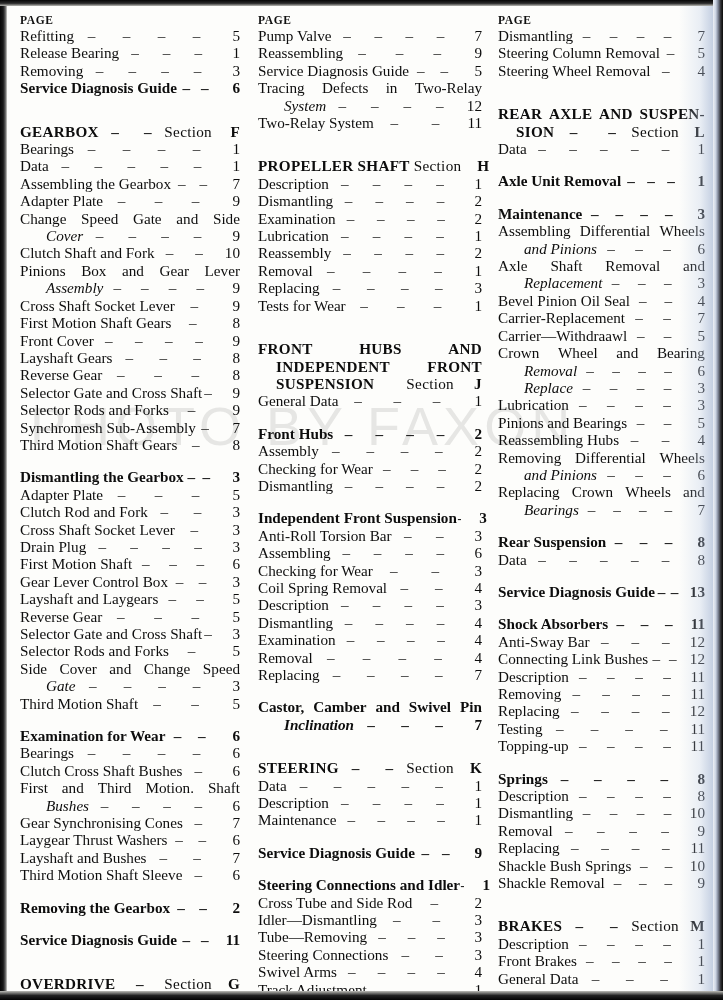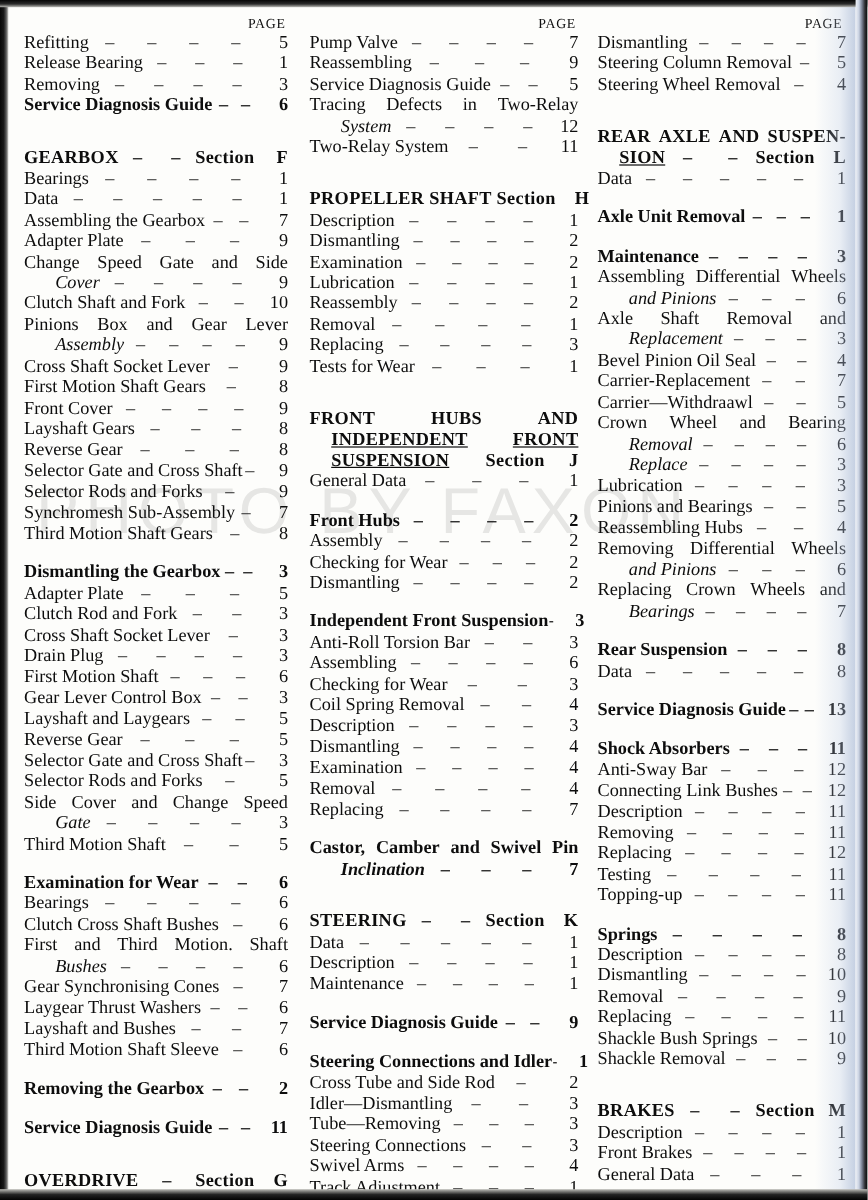--- a/index.html
+++ b/index.html
@@ -81,24 +81,24 @@
   .col {
     position: relative;
     box-sizing: border-box;
     padding-top: 14px;
   }
   .col-1 { width: 248px; padding-left: 20px; padding-right: 8px; }
   .col-2 { width: 242px; padding-left: 10px; padding-right: 8px; }
   .col-3 { width: 233px; padding-left: 8px; padding-right: 18px; }
 
   .page-head {
-    text-align: right;
+    text-align: left;
     font-family: "Liberation Serif", "DejaVu Serif", serif;
     font-size: 11.5px;
-    font-weight: normal;
+    font-weight: bold;
     letter-spacing: 0.6px;
     color: #111;
     line-height: 12px;
     padding-right: 1px;
     margin-bottom: 1px;
   }
   .col-1 .page-head { padding-right: 2px; }
   .col-2 .page-head { padding-right: 2px; }
   .col-3 .page-head { padding-right: 3px; }
 
@@ -142,26 +142,26 @@
   }
   .col-3 .pg { flex: 0 0 20px; }
 
   .bold { font-weight: bold; }
   .caps {
     font-weight: bold;
     letter-spacing: 0.3px;
   }
   
   .indent .t { padding-left: 26px; font-style: italic; }
-  .indent2 .t { padding-left: 18px; text-decoration: underline; }
+  .indent2 .t { padding-left: 18px; }
 
   .gap    { height: 15px; }
   .gap-lg { height: 26px; }
   .sect-word {
-    font-weight: bold;
+    font-weight: normal;
     padding-right: 2px;
   }
 </style>
 </head>
 <body>
 
 <div id="page">
 
   <div class="watermark">PHOTO BY FAXON</div>
 

